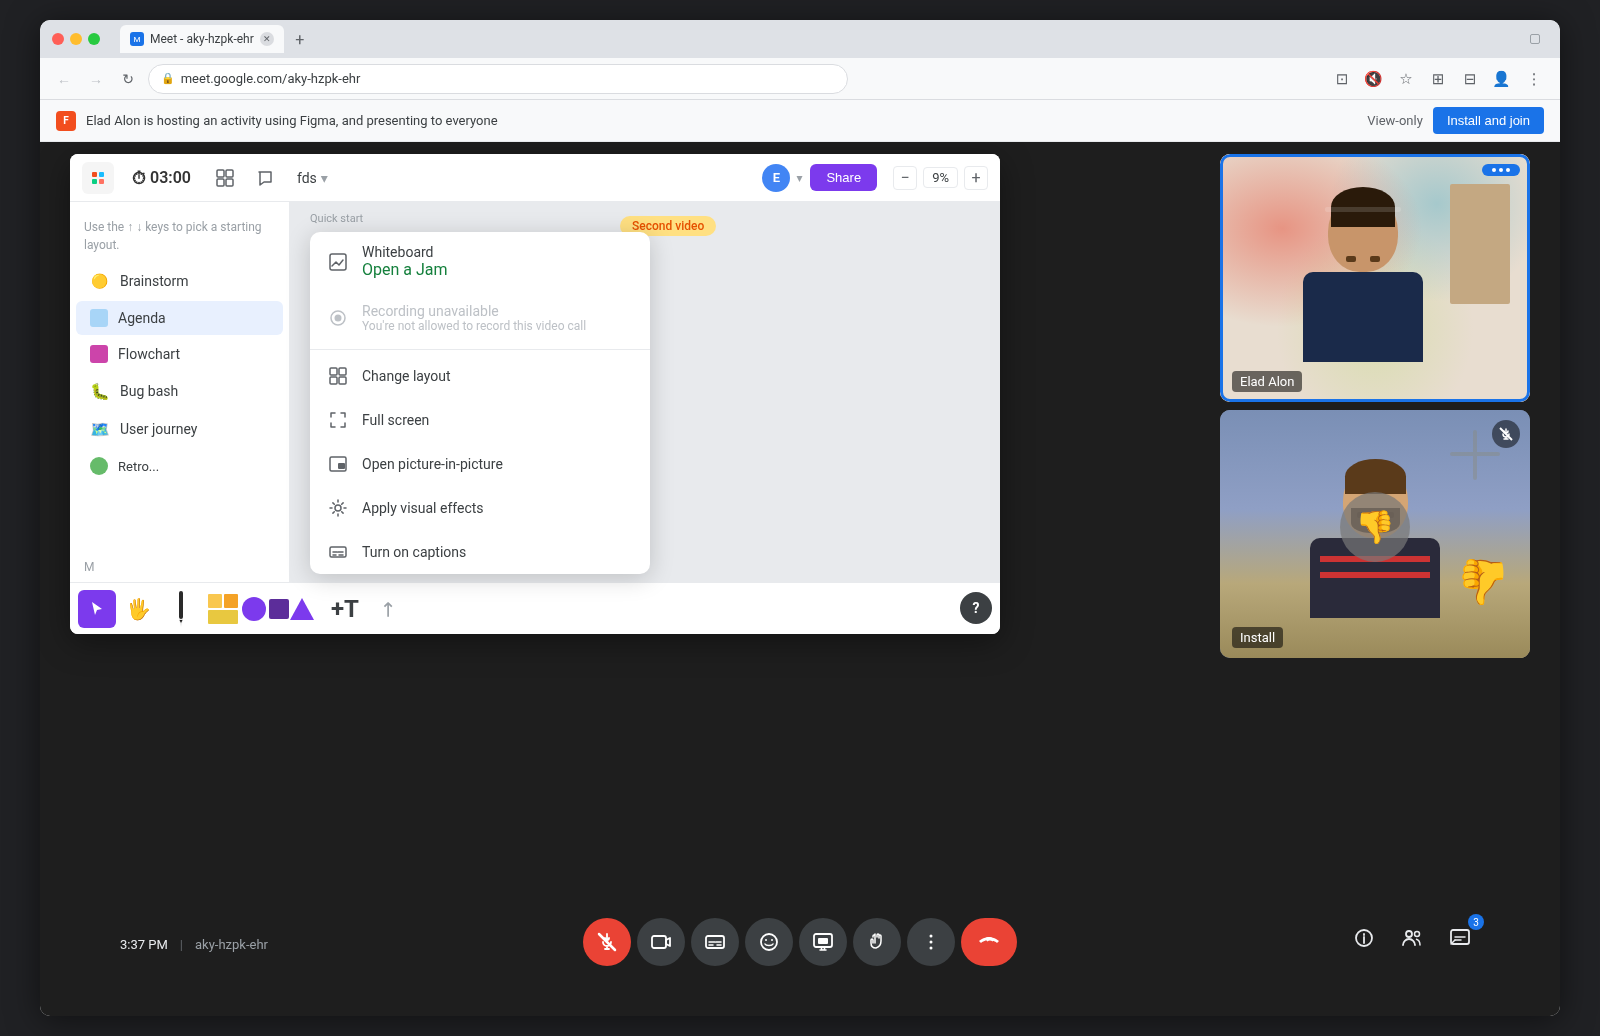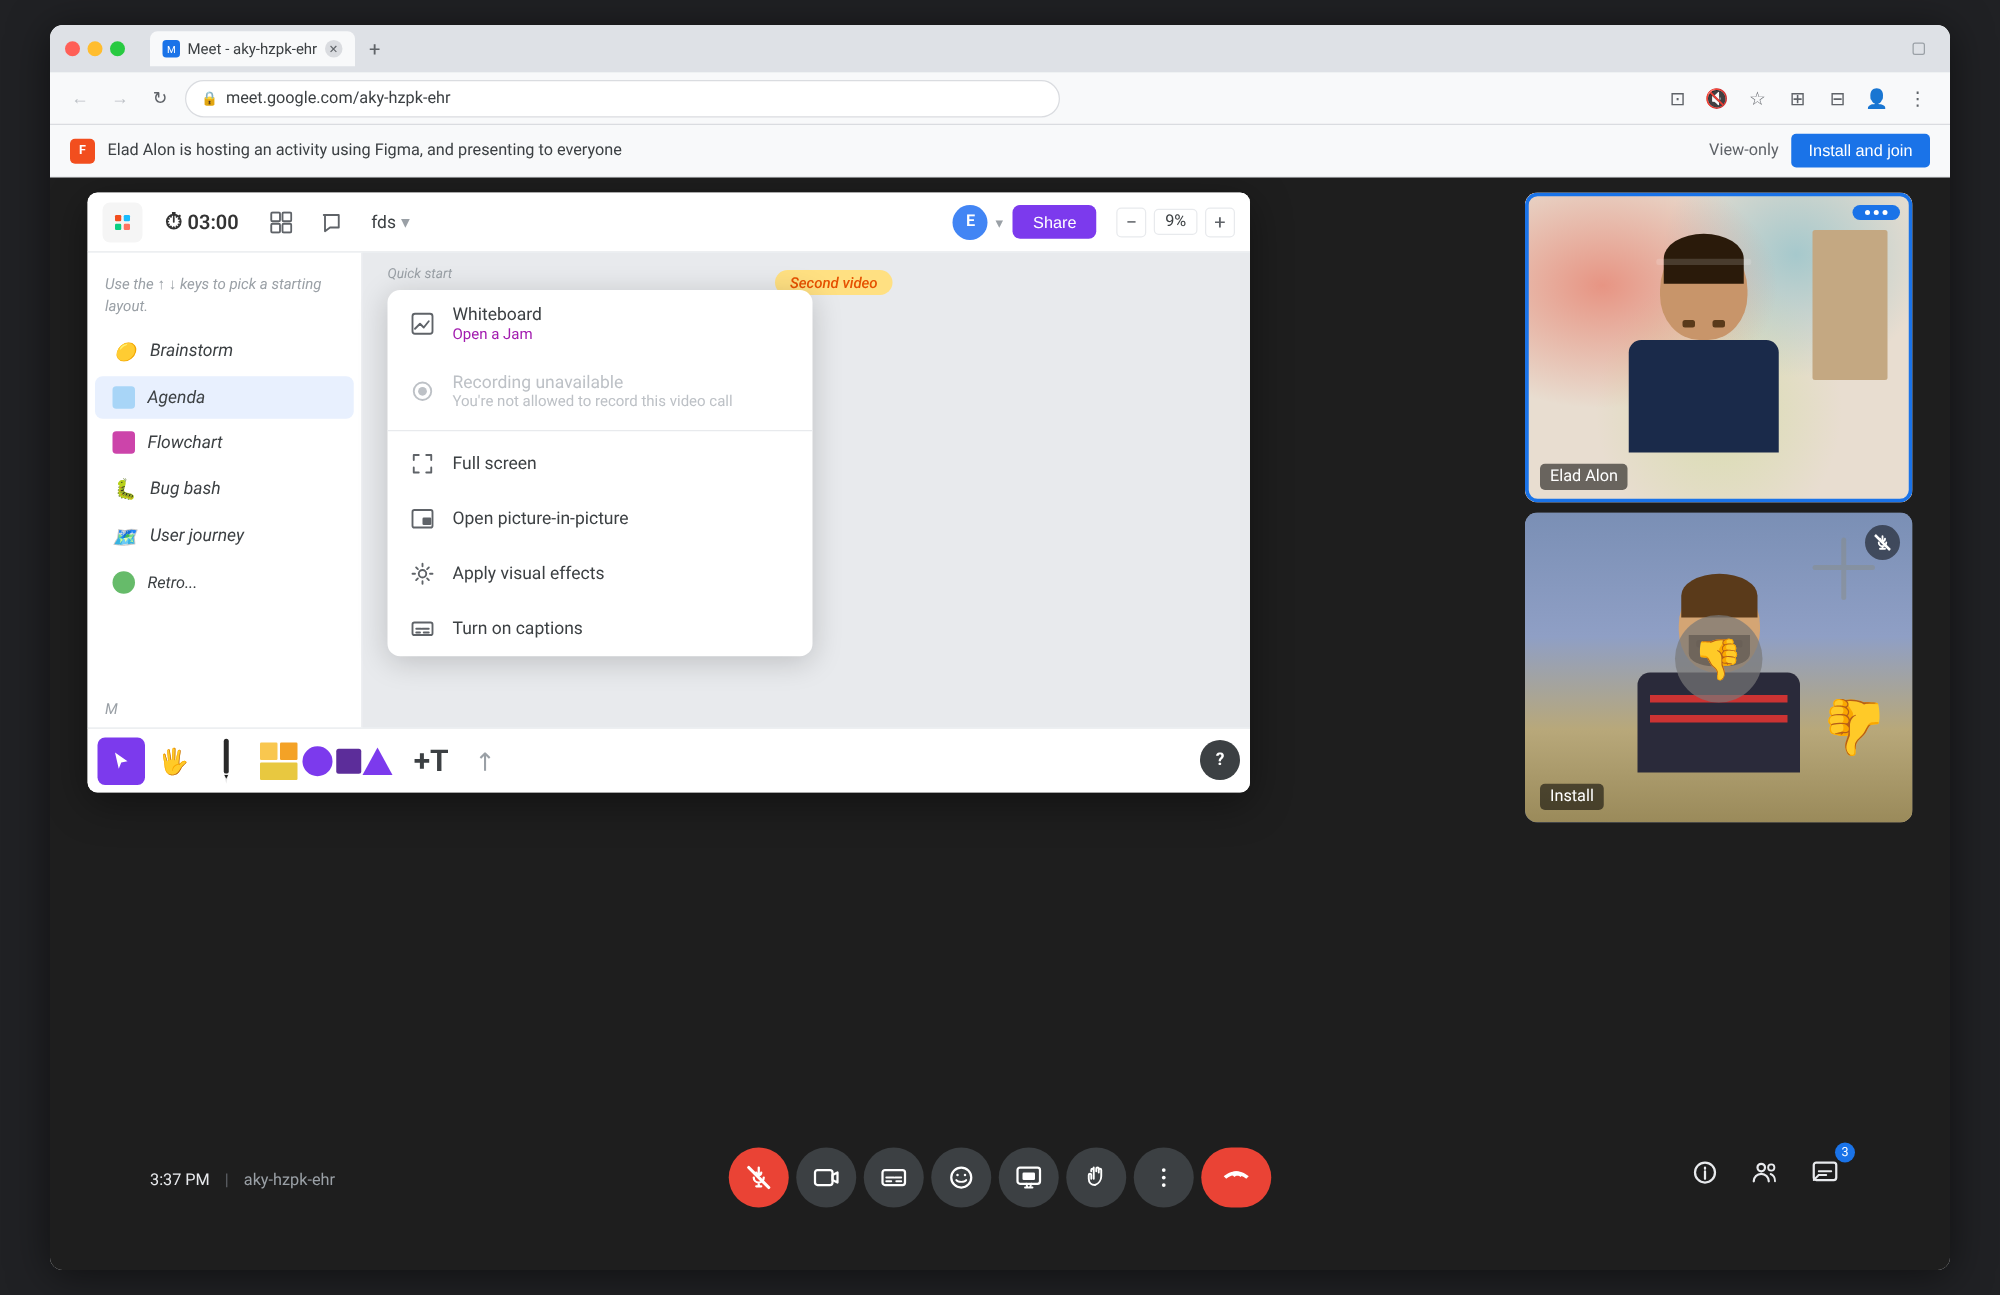--- a/index.html
+++ b/index.html
@@ -324,21 +324,20 @@
       border-radius: 4px;
     }
 
     
     .figma-canvas {
       flex: 1;
       display: flex;
       background: #e8eaed;
       position: relative;
       overflow: hidden;
-      font-style: italic;
     }
 
     
     .figma-left-panel {
       width: 220px;
       background: white;
       border-right: 1px solid #e8eaed;
       flex-shrink: 0;
       display: flex;
       flex-direction: column;
@@ -999,39 +998,50 @@
 
       <div class="menu-item">
         <div class="menu-icon">
           <svg width="20" height="20" viewBox="0 0 20 20" fill="none">
             <path d="M4 14L8 10L11 13L15 8" stroke="#5f6368" stroke-width="1.5" stroke-linecap="round" stroke-linejoin="round"></path>
             <rect x="2" y="2" width="16" height="16" rx="2" stroke="#5f6368" stroke-width="1.5" fill="none"></rect>
           </svg>
         </div>
         <div class="menu-item-text">
           <span>Whiteboard</span>
-          <span style="font-size:12px;color:#a21caf;">Open a Jam</span>
+          <span style="font-size:16px;color:#15803d;">Open a Jam</span>
         </div>
       </div>
 
       <div class="menu-item disabled">
         <div class="menu-icon">
           <svg width="20" height="20" viewBox="0 0 20 20">
             <circle cx="10" cy="10" r="7" stroke="#bdc1c6" stroke-width="1.5" fill="none"></circle>
             <circle cx="10" cy="10" r="3.5" fill="#bdc1c6"></circle>
           </svg>
         </div>
         <div class="menu-item-text">
           <span>Recording unavailable</span>
           <span style="font-size:12px;color:#bdc1c6;">You're not allowed to record this video call</span>
         </div>
       </div>
 
       <div class="menu-divider"></div>
 
+      <div class="menu-item">
+        <div class="menu-icon">
+          <svg width="20" height="20" viewBox="0 0 20 20" fill="none">
+            <rect x="2" y="2" width="7" height="7" rx="1" stroke="#5f6368" stroke-width="1.5"></rect>
+            <rect x="11" y="2" width="7" height="7" rx="1" stroke="#5f6368" stroke-width="1.5"></rect>
+            <rect x="2" y="11" width="7" height="7" rx="1" stroke="#5f6368" stroke-width="1.5"></rect>
+            <rect x="11" y="11" width="7" height="7" rx="1" stroke="#5f6368" stroke-width="1.5"></rect>
+          </svg>
+        </div>
+        <span>Change layout</span>
+      </div>
 
       <div class="menu-item">
         <div class="menu-icon">
           <svg width="20" height="20" viewBox="0 0 20 20" fill="none">
             <path d="M3 7V3h4M13 3h4v4M17 13v4h-4M7 17H3v-4" stroke="#5f6368" stroke-width="1.5" stroke-linecap="round" stroke-linejoin="round"></path>
           </svg>
         </div>
         <span>Full screen</span>
       </div>
 

